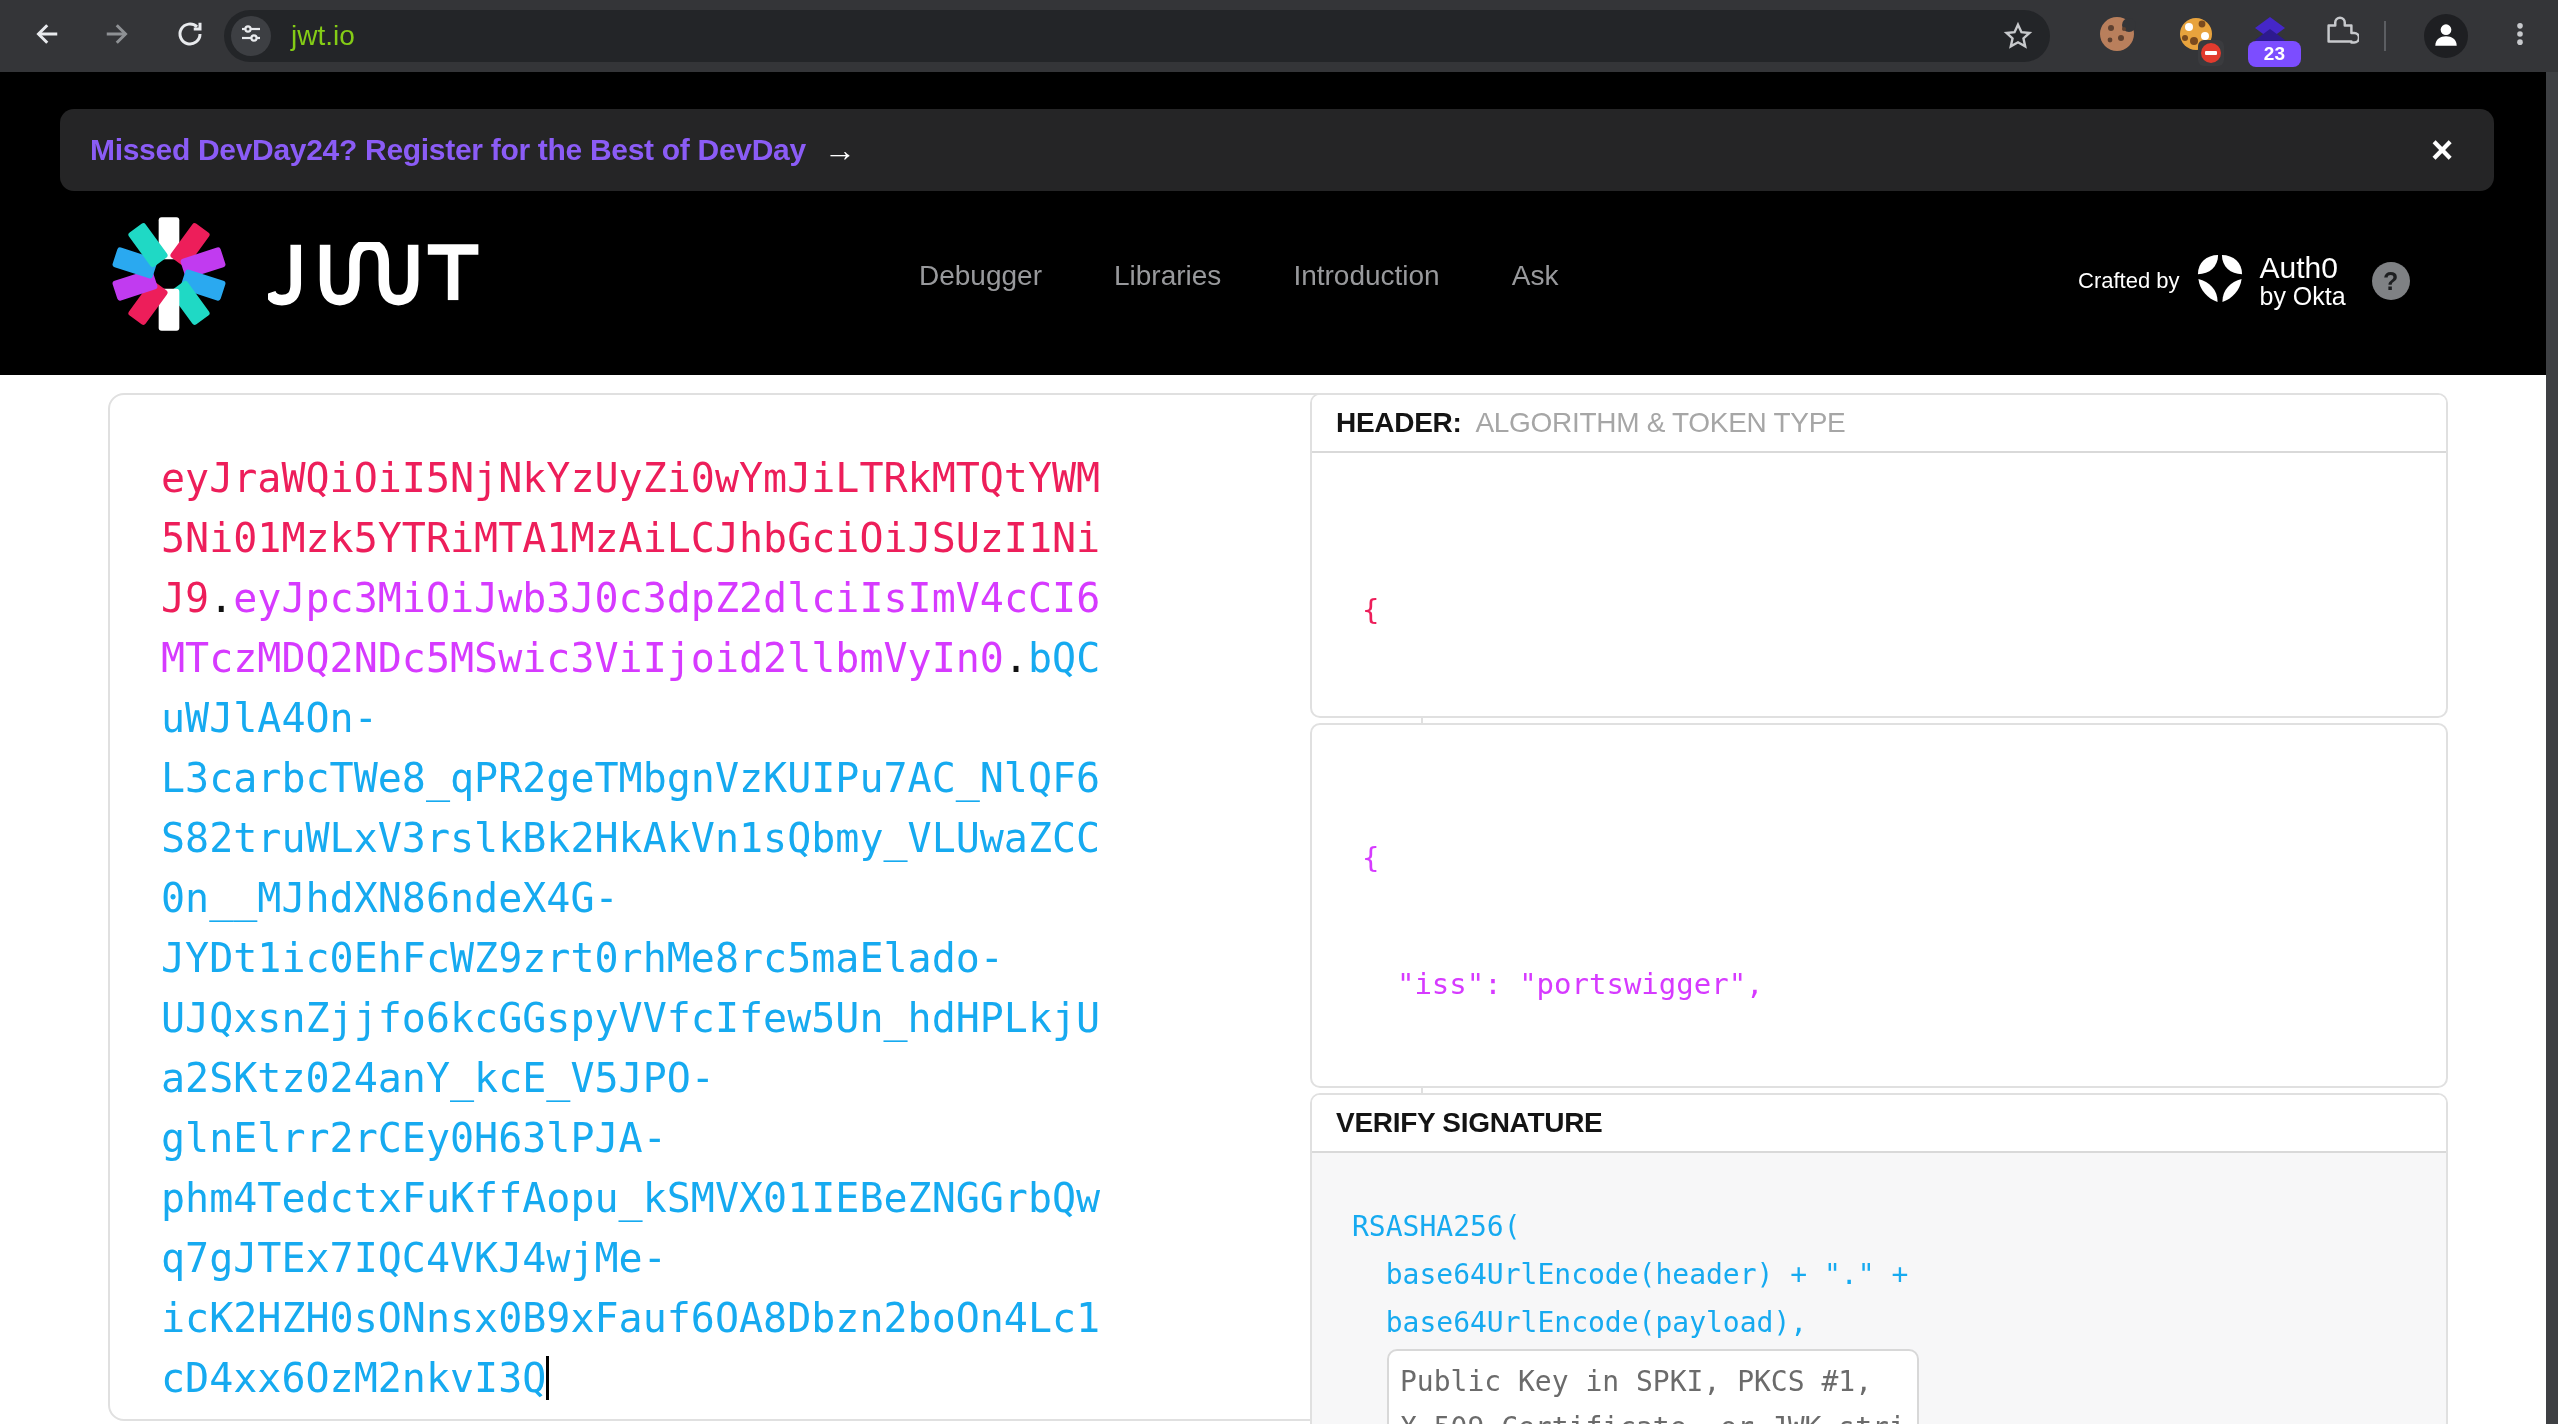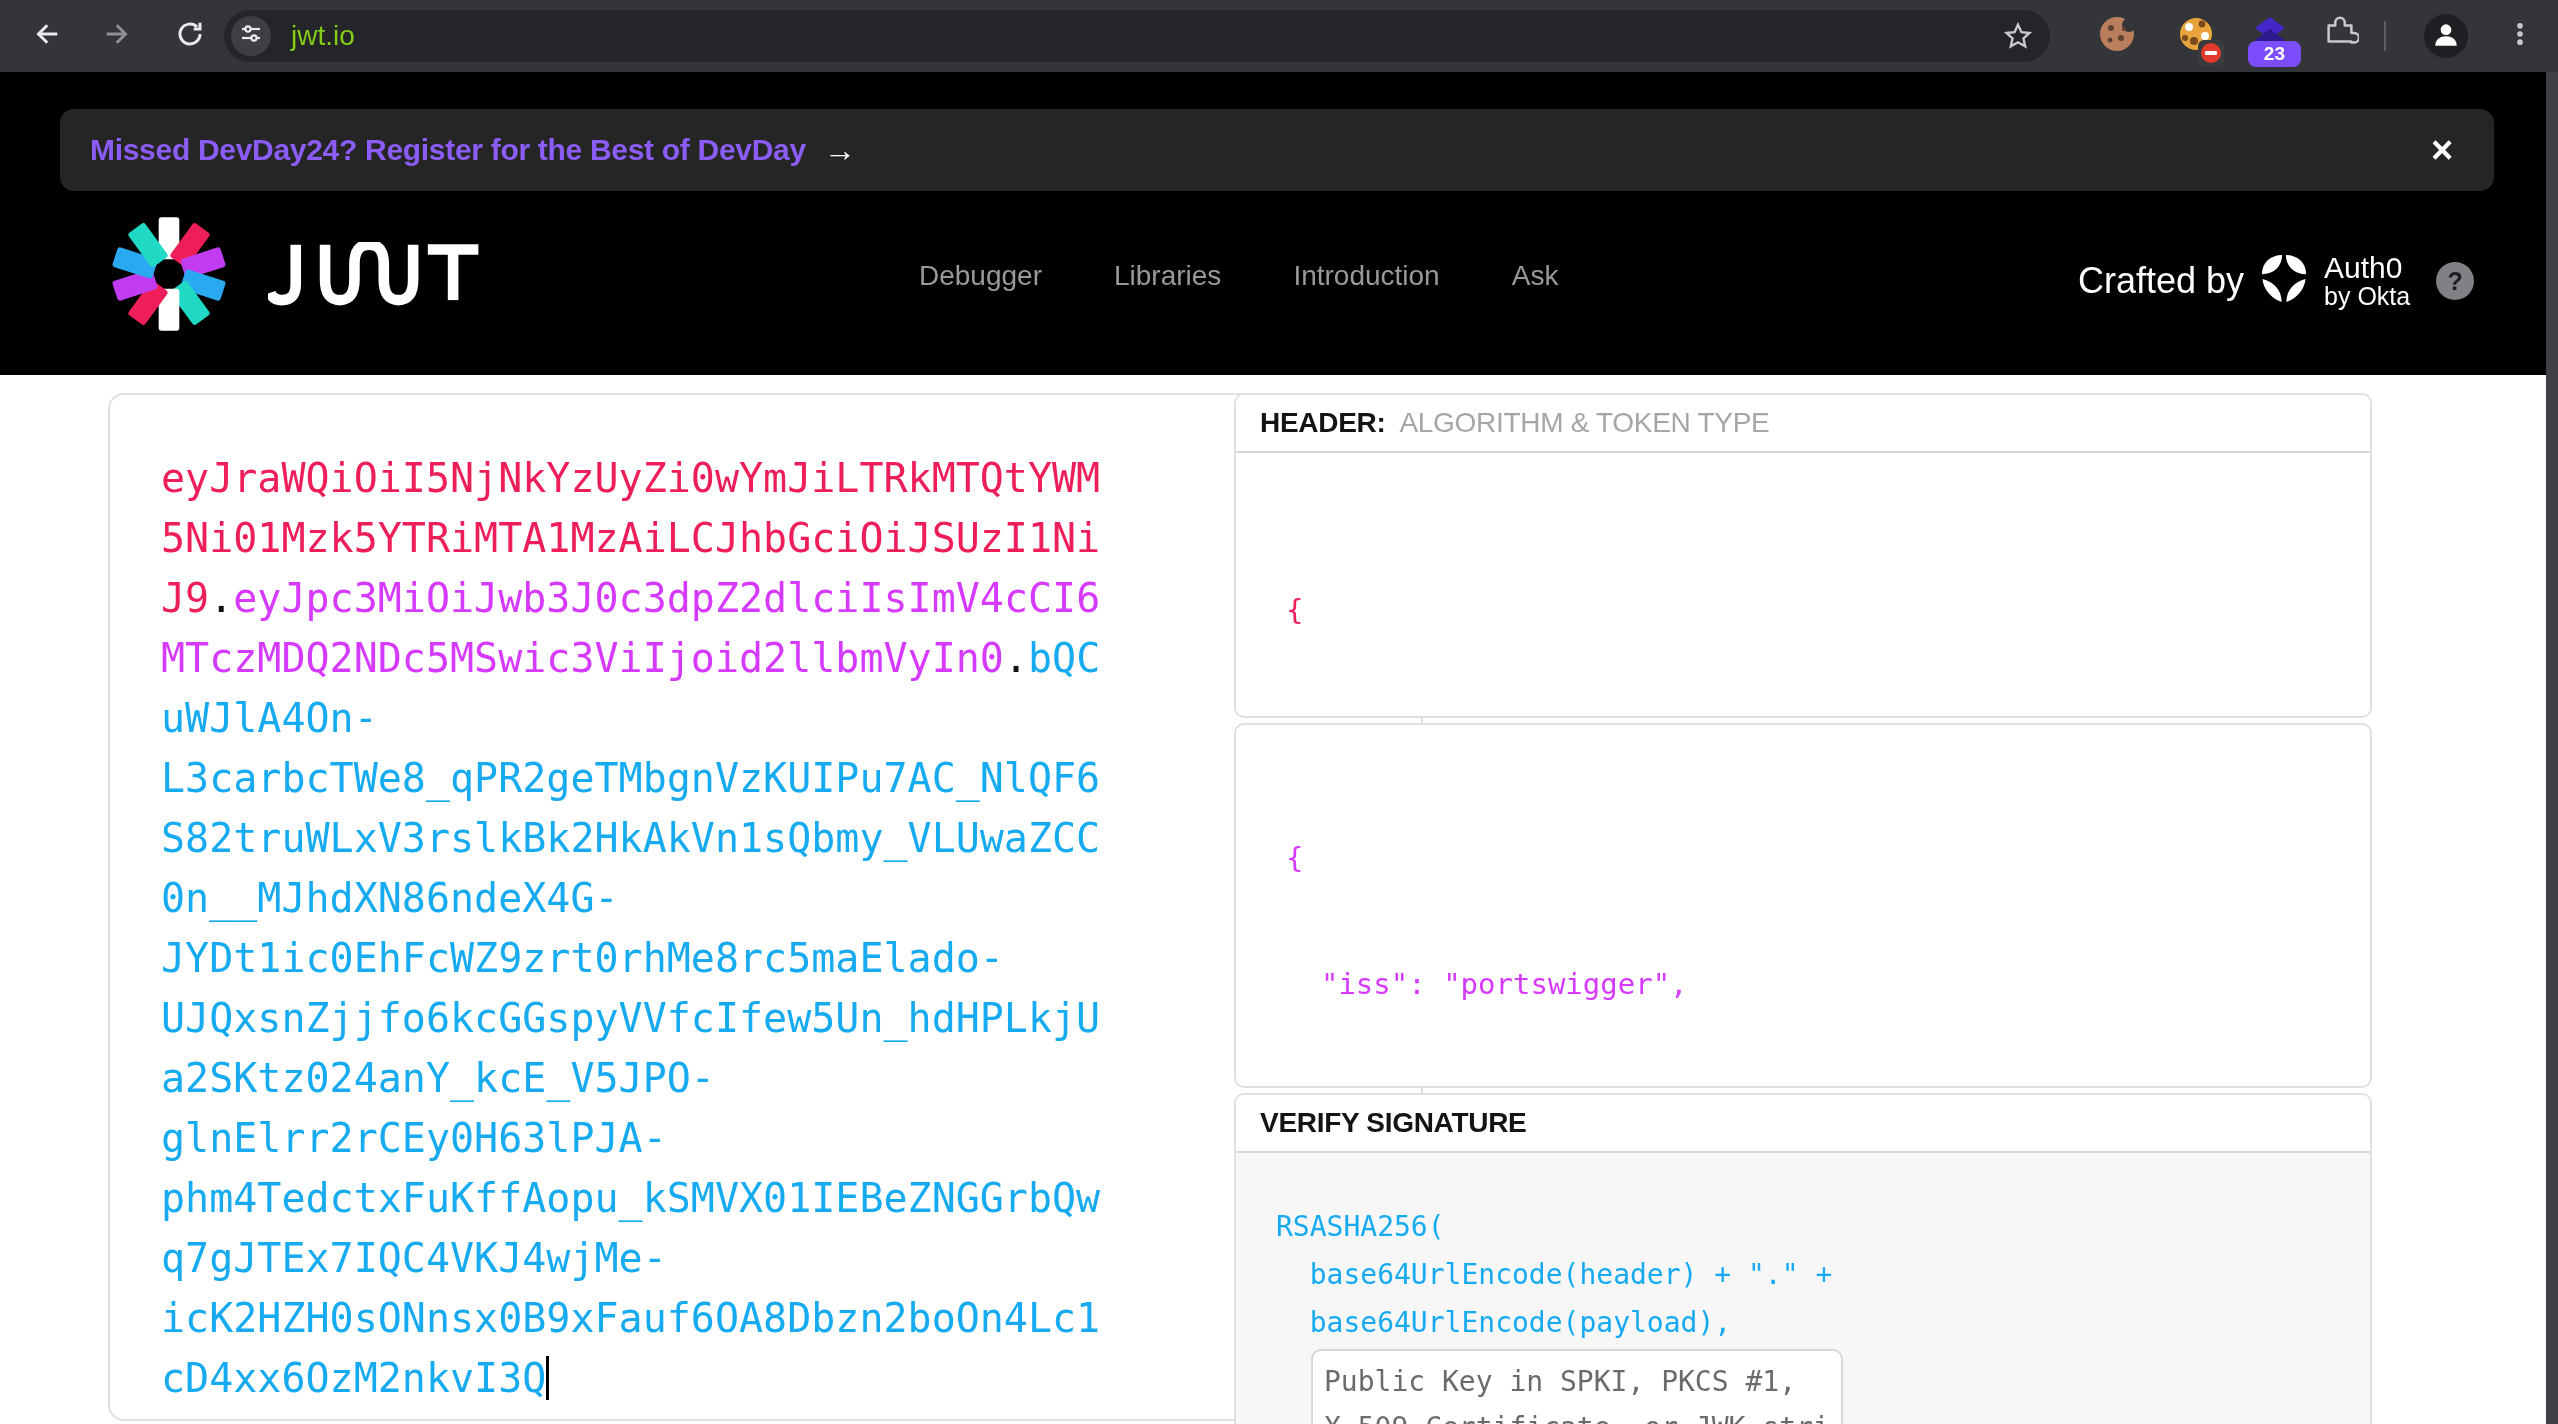--- a/index.html
+++ b/index.html
@@ -38,40 +38,40 @@
   .banner-arrow { color:#fff; font-size:32px; font-weight:700; margin-left:18px; }
   .banner-close { position:absolute; right:26px; top:0; height:82px; width:52px; color:#fff;
                   font-size:38px; font-weight:700; display:flex; align-items:center;
                   justify-content:center; cursor:pointer; }
   .brand { position:absolute; left:108px; top:143px; display:flex; align-items:center; }
   .nav { position:absolute; left:919px; top:182px; height:44px; display:flex; gap:72px;
          align-items:center; }
   .nav-item { color:#98999c; font-size:28px; cursor:pointer; }
   .crafted { position:absolute; left:2078px; top:179px; height:60px; display:flex; gap:16px;
              align-items:center; }
-  .crafted-by { color:#fff; font-size:36px; }
+  .crafted-by { color:#fff; font-size:22px; }
   .sponsor-name { color:#fff; font-size:30px; line-height:31px; font-weight:500; }
   .sponsor-suffix { color:#fff; font-size:25px; line-height:27px; }
   .help { width:38px; height:38px; border-radius:50%; background:#7f8184; color:#1d1e20;
           font-size:25px; font-weight:700; display:flex; align-items:center; justify-content:center;
           margin-left:10px; cursor:pointer; }
 
   
   .content-bg { position:absolute; left:0; top:375px; width:2558px; height:1049px; background:#fff; }
 
   .token-card { position:absolute; left:108px; top:393px; width:1315px; height:1028px;
                 background:#fff; border:2px solid #e0e0e0; border-radius:16px; }
   .token-text { margin:53px 0 0 51px; width:39.5ch; font-family:"DejaVu Sans Mono", monospace;
                 font-size:40px; line-height:60px; overflow-wrap:break-word; word-break:normal;
                 cursor:text; }
   .tok-h { color:#ed1e5a; } .tok-p { color:#d63aff; } .tok-s { color:#16aaf0; }
   .tok-dot { color:#111; }
   .caret { display:inline-block; width:3px; height:44px; background:#000; vertical-align:-8px; }
 
-  .section { position:absolute; left:1234px; width:1138px; background:#fff;
+  .section { position:absolute; left:1310px; width:1138px; background:#fff;
              border:2px solid #e0e0e0; border-radius:10px; overflow:hidden; }
   .sec-title { height:58px; display:flex; align-items:center; padding-left:24px;
                border-bottom:2px solid #d9d9d9; background:#fff; }
   .sec-label { font-size:28px; font-weight:700; color:#141414; letter-spacing:-0.3px; }
   .sec-sublabel { font-size:28px; color:#a6a6a6; margin-left:14px; letter-spacing:-0.3px; }
   .json-body { font-family:"DejaVu Sans Mono", monospace; font-size:29px; line-height:42px;
                padding-left:50px; white-space:pre; cursor:text; }
   .hdr-body { color:#ed1e5a; padding-top:52px; }
   .pld-body { color:#d63aff; padding-top:28px; }
   .verify-body { background:#f7f7f8; height:100%; padding:50px 0 0 40px; }

